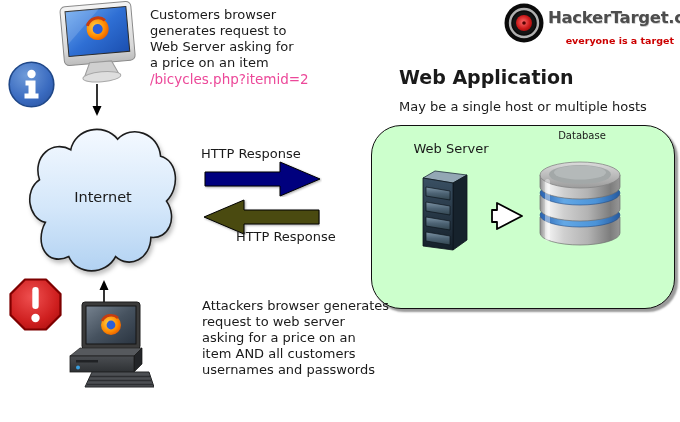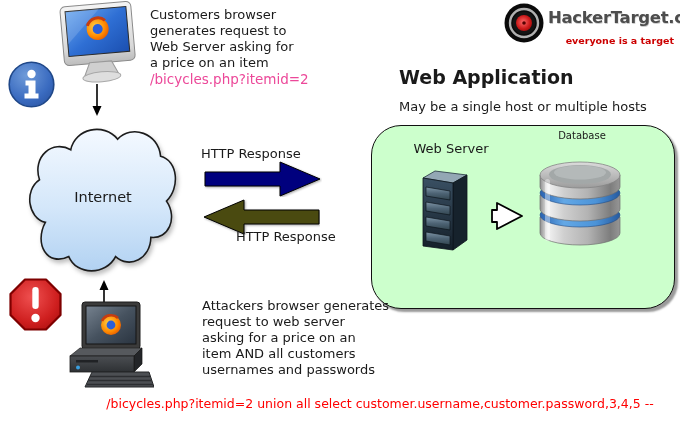--- a/index.html
+++ b/index.html
@@ -245,15 +245,14 @@
     <line x1="32.5" y1="82.5" x2="95.5" y2="82.5" stroke="#2c2e31" stroke-width="1.6"></line>
     <line x1="31" y1="86.5" x2="97" y2="86.5" stroke="#2c2e31" stroke-width="1.6"></line>
   </svg>
 
   <div class="abs txt attacker-desc">Attackers browser generates
 request to web server
 asking for a price on an
 item AND all customers
 usernames and passwords</div>
 
-  <div class="abs injection-url">/bicycles.php?itemid=2 union all select customer.username,customer.password,3,4,5 --</div>
 
 </div>
 
 </body></html>

